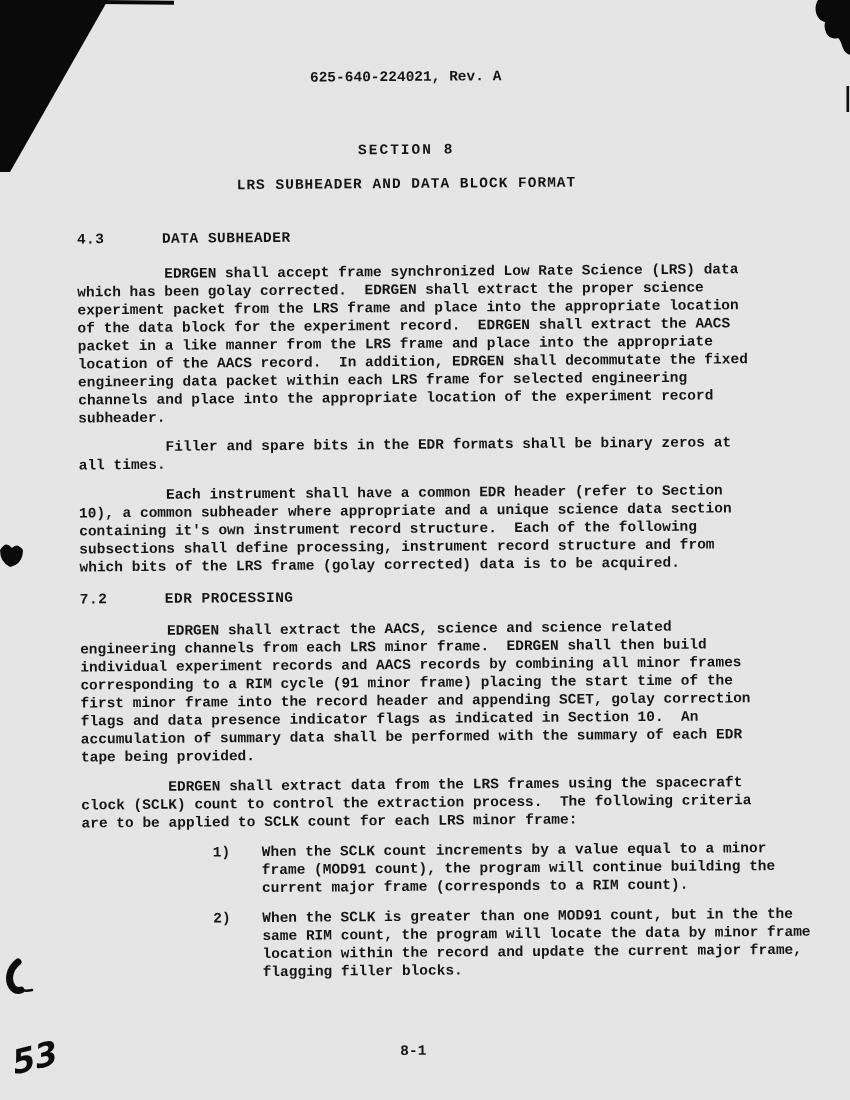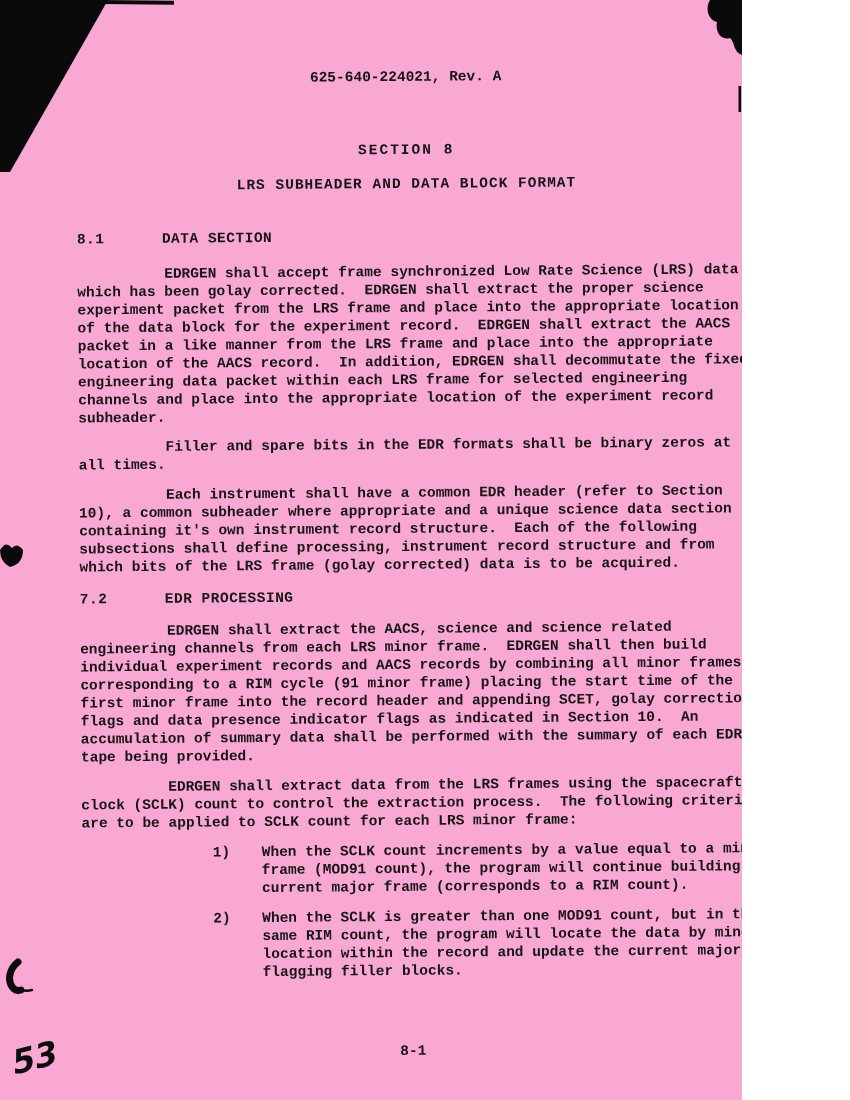--- a/index.html
+++ b/index.html
@@ -1,20 +1,20 @@
 <!DOCTYPE html>
 <html><head>
 <meta charset="utf-8">
 <style>
   html, body { margin: 0; padding: 0; }
   .paper {
     position: relative;
-    width: 742px;
+    width: 850px;
     height: 1100px;
-    background: #f9a8d4;
+    background: #e5e5e5;
     overflow: hidden;
     font-family: "Liberation Mono", "DejaVu Sans Mono", monospace;
     font-weight: 700;
     color: #161616;
   }
   .content {
     position: absolute;
     left: 75px;
     top: 0;
     width: 660px;
@@ -90,21 +90,21 @@
   </svg>
 
   <div class="content">
 
     <div class="doc-number centered">625-640-224021, Rev. A</div>
 
     <div class="section-title centered">SECTION 8</div>
     <div class="section-subtitle centered">LRS SUBHEADER AND DATA BLOCK FORMAT</div>
 
     <div class="heading-row h-81">
-      <span class="h-num">8.1</span><span class="h-title">DATA SECTION</span>
+      <span class="h-num">4.3</span><span class="h-title">DATA SUBHEADER</span>
     </div>
 
     <div class="para p1">          EDRGEN shall accept frame synchronized Low Rate Science (LRS) data
 which has been golay corrected.  EDRGEN shall extract the proper science
 experiment packet from the LRS frame and place into the appropriate location
 of the data block for the experiment record.  EDRGEN shall extract the AACS
 packet in a like manner from the LRS frame and place into the appropriate
 location of the AACS record.  In addition, EDRGEN shall decommutate the fixed
 engineering data packet within each LRS frame for selected engineering
 channels and place into the appropriate location of the experiment record

